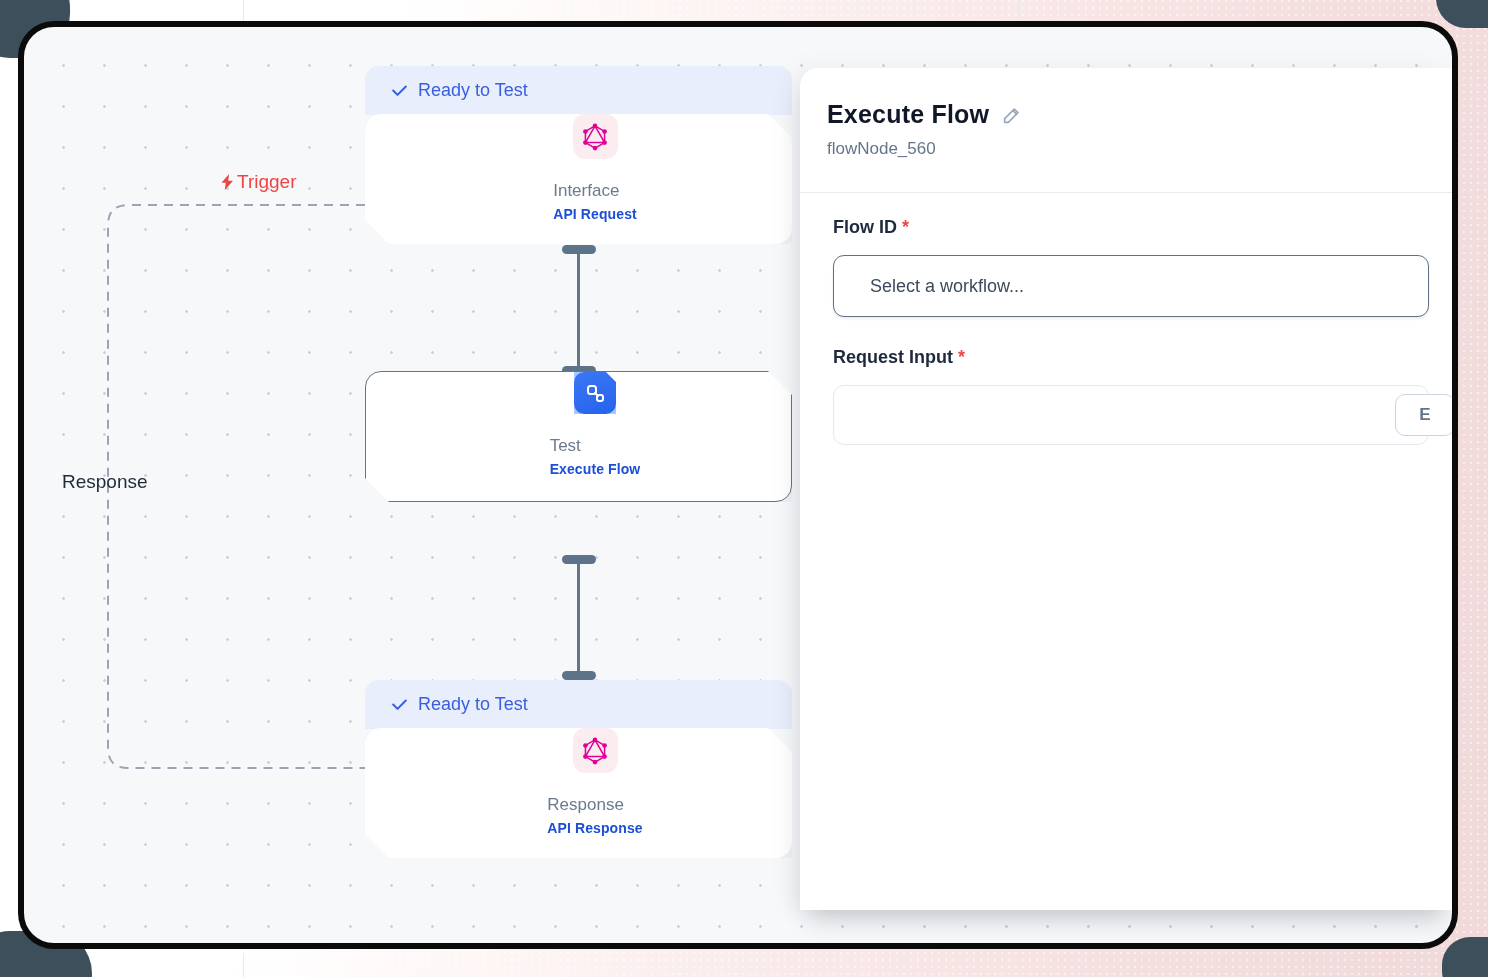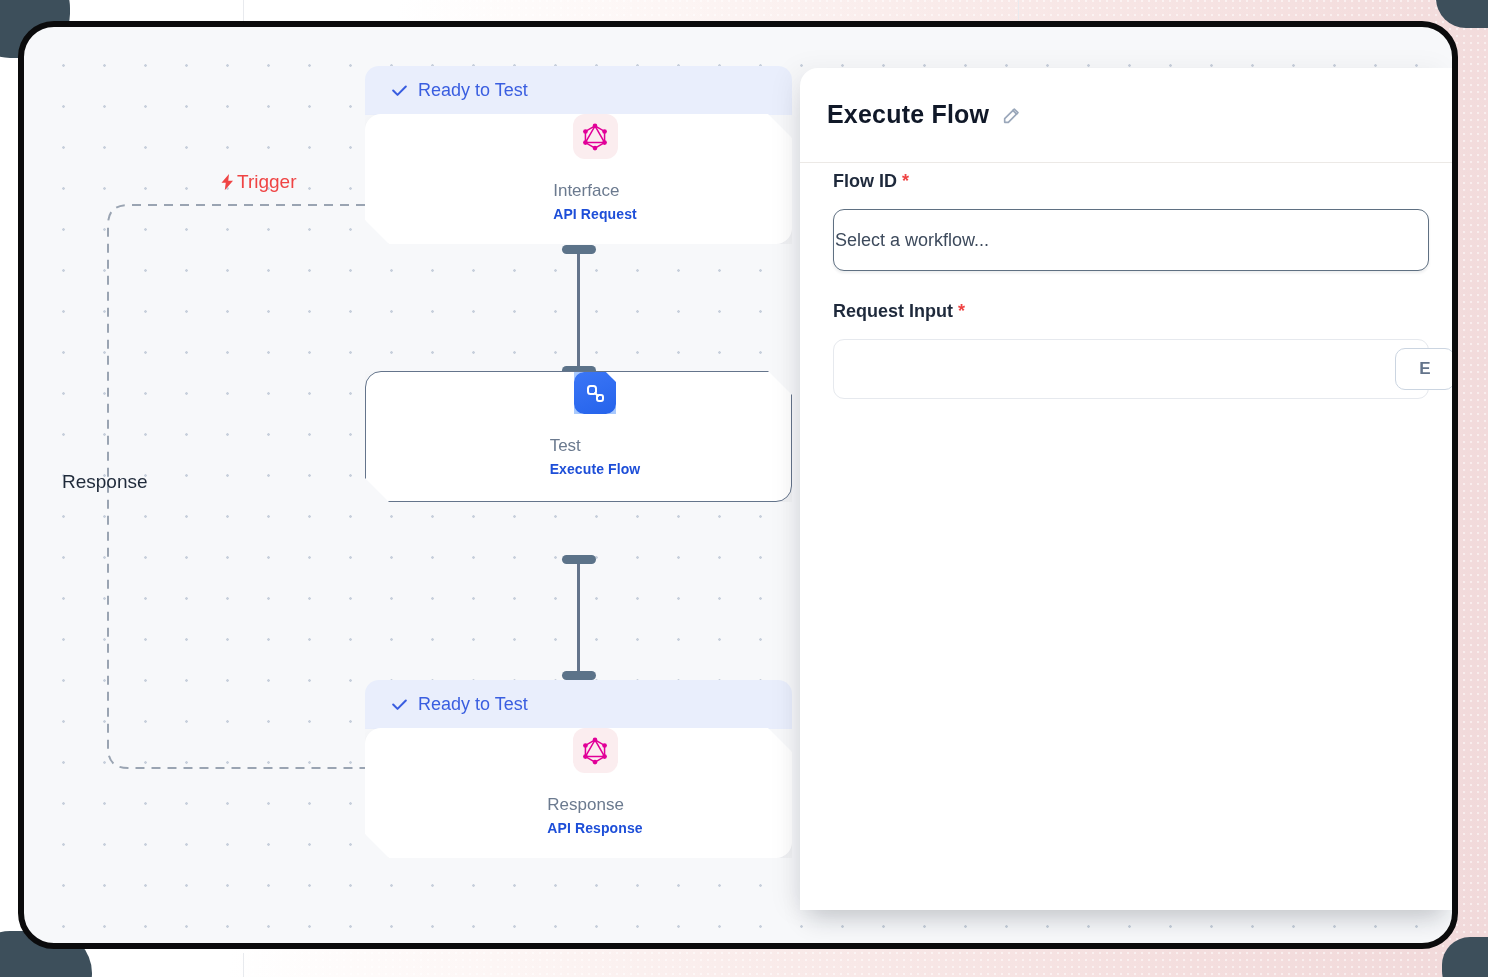--- a/index.html
+++ b/index.html
@@ -88,26 +88,26 @@
     position:absolute; left:776px; top:41px; width:652px; height:842px;
     background:#ffffff; border-top-left-radius:18px;
     box-shadow:-10px 0 26px rgba(15,23,42,.05), 0 16px 26px -8px rgba(15,23,42,.2);
   }
   .panel-head { padding:32px 0 0 27px; }
   .panel-title-row { display:flex; align-items:center; gap:12px; }
   .panel-title { font-size:25px; font-weight:700; color:#101828; letter-spacing:.2px; }
   .panel-node-id { margin-top:10px; font-size:17px; color:#64748b; }
   .panel-divider { margin-top:33px; height:1px; background:#ece9e6; }
   .panel-body { padding-left:33px; }
-  .field-label { margin-top:8px; font-size:18px; font-weight:700; color:#1e293b; }
+  .field-label { margin-top:24px; font-size:18px; font-weight:700; color:#1e293b; }
   .req { color:#ef4444; margin-left:5px; font-weight:700; }
   .select-box {
     margin-top:17px; height:62px; width:calc(100% - 33px + 10px);
     border:1.6px solid #5f7082; border-radius:11px; background:#fff;
-    display:flex; align-items:center; padding-left:1px;
+    display:flex; align-items:center; padding-left:36px;
     font-size:18px; color:#3d4a5c; box-shadow:0 2px 3px rgba(15,23,42,.08);
   }
   .field-label.second { margin-top:30px; }
   .input-row { position:relative; margin-top:17px; width:calc(100% - 33px + 10px); }
   .text-input {
     width:100%; height:60px; border:1px solid #e6e9ee; border-radius:11px;
     background:#fff; font-size:17px; color:#1e293b; padding:0 80px 0 18px; outline:none;
     font-family:"Liberation Sans", sans-serif;
   }
   .edit-btn {
@@ -246,20 +246,21 @@
       <div class="panel-head">
         <div class="panel-title-row">
           <span class="panel-title">Execute Flow</span>
           <span class="icon">
             <svg width="22" height="22" viewBox="0 0 24 24" fill="none" stroke="#9aa7ba" stroke-width="1.8" stroke-linecap="round" stroke-linejoin="round">
               <path d="M14.5 5.5 l4 4 L8 20 H4 v-4 Z"></path>
               <path d="M13 7 l4 4"></path>
             </svg>
           </span>
         </div>
+        <div class="panel-node-id">flowNode_560</div>
       </div>
       <div class="panel-divider"></div>
       <div class="panel-body">
         <div class="field-label">
           <span>Flow ID</span><span class="req">*</span>
         </div>
         <div class="select-box">
           <span>Select a workflow...</span>
         </div>
         <div class="field-label second">

